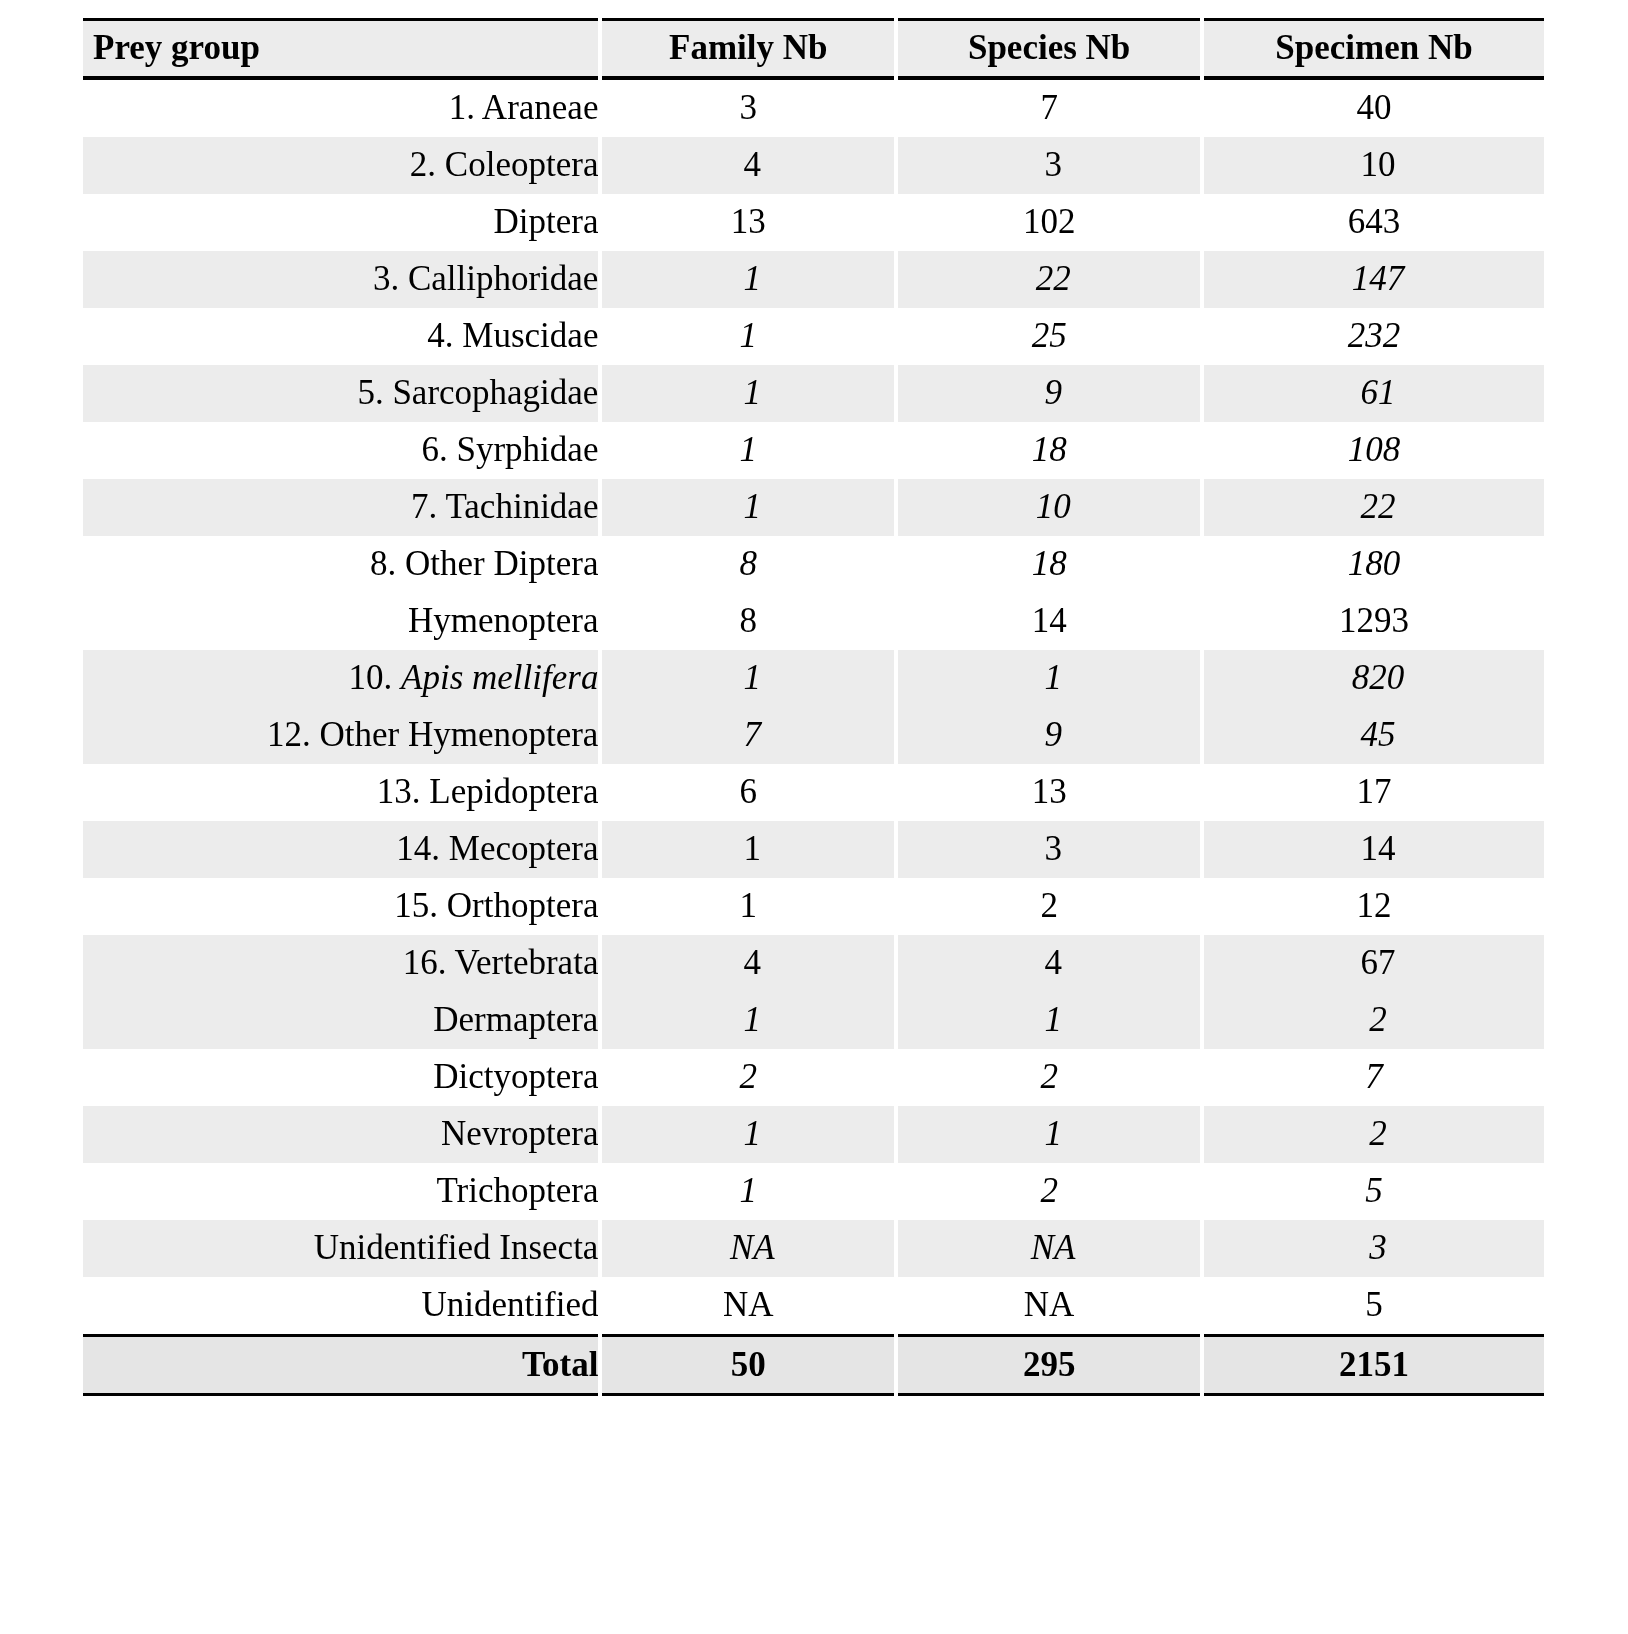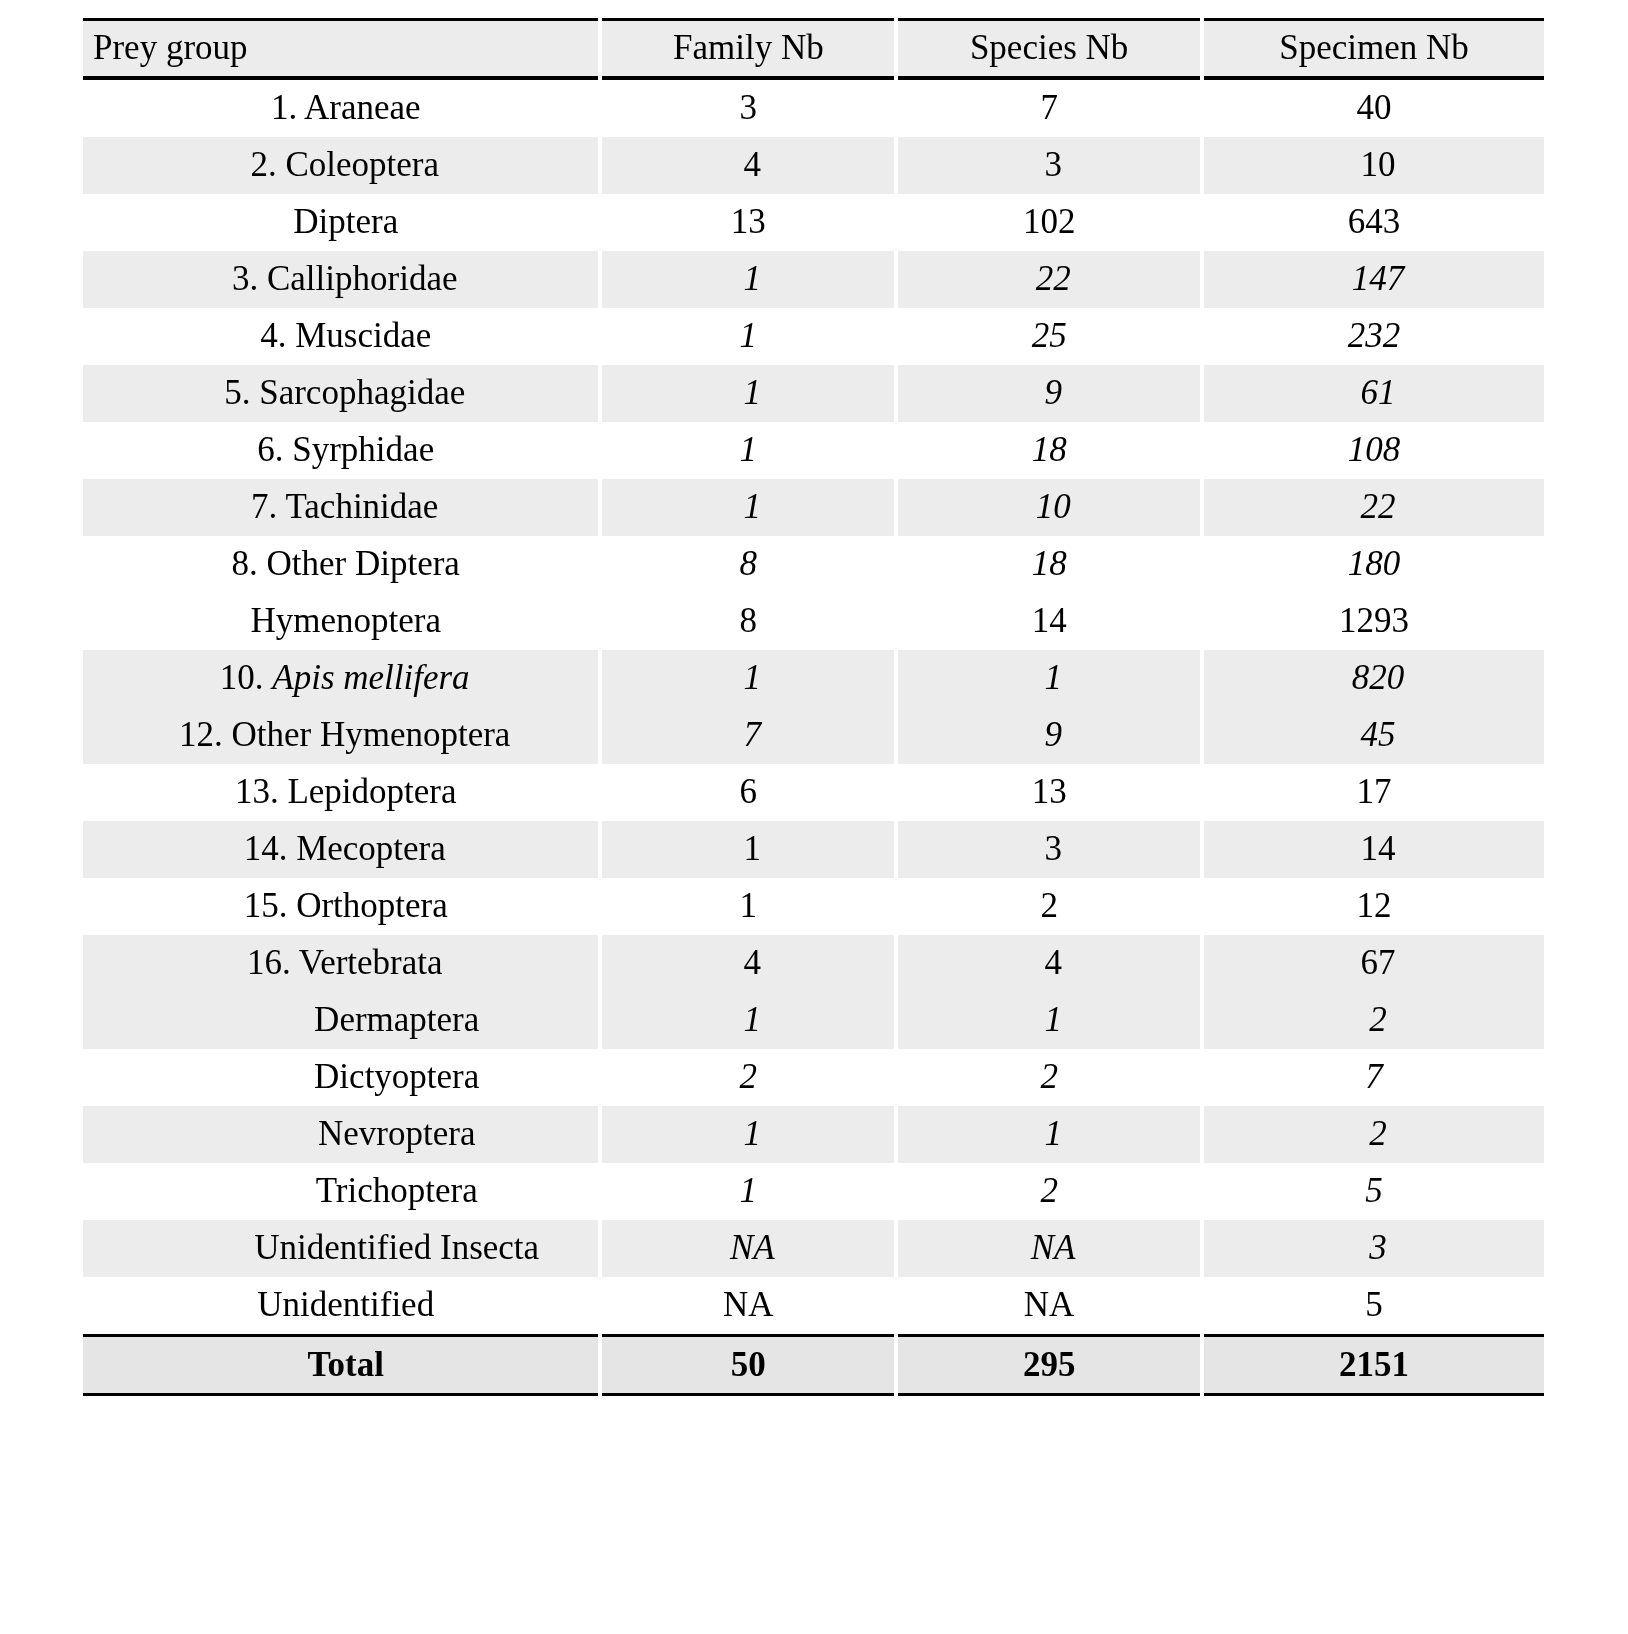--- a/index.html
+++ b/index.html
@@ -27,41 +27,41 @@
   }
   th, td {
     font-size: 35px;
     line-height: 1.1;
     vertical-align: middle;
     overflow: hidden;
     white-space: nowrap;
     padding: 0;
   }
   thead th {
-    font-weight: normal;
+    font-weight: bold;
     background: #ececec;
     height: 55px;
     border-top: 3px solid #000000;
     border-bottom: 4px solid #000000;
     text-align: center;
   }
   thead th.label-col {
     text-align: left;
     padding-left: 10px;
   }
   tbody td {
     height: 57px;
     background: #ffffff;
   }
   tbody tr.shaded td {
     background: #ececec;
     padding-left: 8px;
   }
   td.label-cell {
-    text-align: center;
+    text-align: right;
     padding-left: 10px;
   }
   td.label-cell.indent-1 { }
   td.label-cell.indent-2 { padding-left: 112px; }
   td.num {
     text-align: center;
   }
   .ital {
     font-style: italic;
   }

